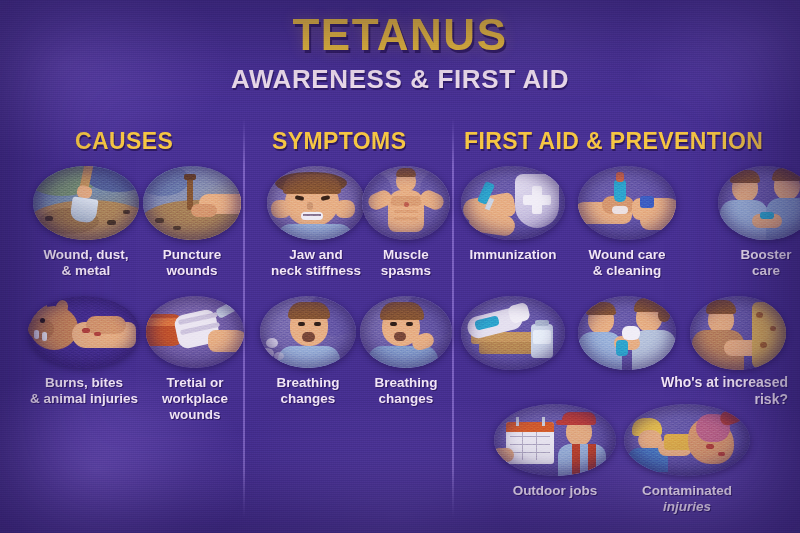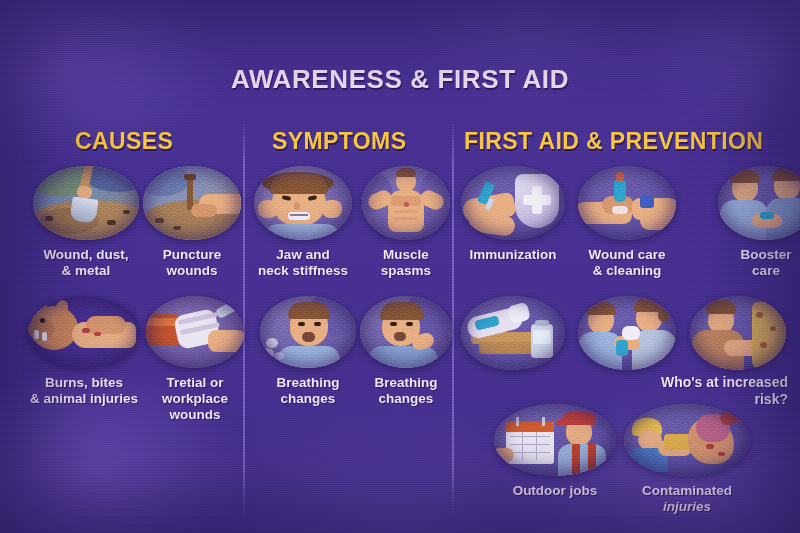--- a/index.html
+++ b/index.html
@@ -119,20 +119,21 @@
     mix-blend-mode:overlay;
   }
   .innersh { position:absolute; inset:0; border-radius:50%;
     box-shadow: inset 0 0 16px 5px rgba(42,22,90,.55); }
 </style>
 </head>
 <body>
 
 <div id="poster">
 
+  <div class="title">TETANUS</div>
   <div class="subtitle">AWARENESS &amp; FIRST AID</div>
 
   <div class="divider" style="left:243px;"></div>
   <div class="divider" style="left:452px;"></div>
 
   <div class="sec-head" style="left:75px;  top:128px;">CAUSES</div>
   <div class="sec-head" style="left:464px; top:128px;">FIRST AID &amp; PREVENTION</div>
   <div class="sec-head" style="left:272px; top:128px;">SYMPTOMS</div>
 
   <div class="card" style="left:33px; top:166px; width:106px;">
@@ -221,21 +222,21 @@
           <div class="innersh"></div>
       </div>
     </div>
     <div class="cap">
       <span>Tretial or</span><br>
       <span>workplace</span><br>
       <span>wounds</span>
     </div>
   </div>
 
-  <div class="card" style="left:254px; top:166px; width:98px;">
+  <div class="card" style="left:267px; top:166px; width:98px;">
     <div class="oval" style="width:98px;height:74px;">
       <div class="scene">
         <div class="bgwash" style="background:linear-gradient(150deg,#9a8ec2 0%,#7d6eb0 55%,#6a5aa6 100%);"></div>
         <div class="sh ell" style="left:8px;top:6px;width:72px;height:22px;background:#7a4f30;"></div>
         <div class="sh skin" style="left:18px;top:14px;width:54px;height:46px;border-radius:24px 24px 26px 26px;"></div>
         <div class="sh hair" style="left:16px;top:8px;width:58px;height:20px;border-radius:26px 26px 6px 6px;"></div>
         <div class="sh" style="left:28px;top:30px;width:9px;height:4px;background:#3a2418;border-radius:2px;transform:rotate(12deg);"></div>
         <div class="sh" style="left:54px;top:30px;width:9px;height:4px;background:#3a2418;border-radius:2px;transform:rotate(-12deg);"></div>
         <div class="sh" style="left:40px;top:36px;width:6px;height:8px;background:#cf9a74;border-radius:3px;"></div>
         <div class="sh white" style="left:34px;top:46px;width:22px;height:8px;border-radius:4px;"></div>

